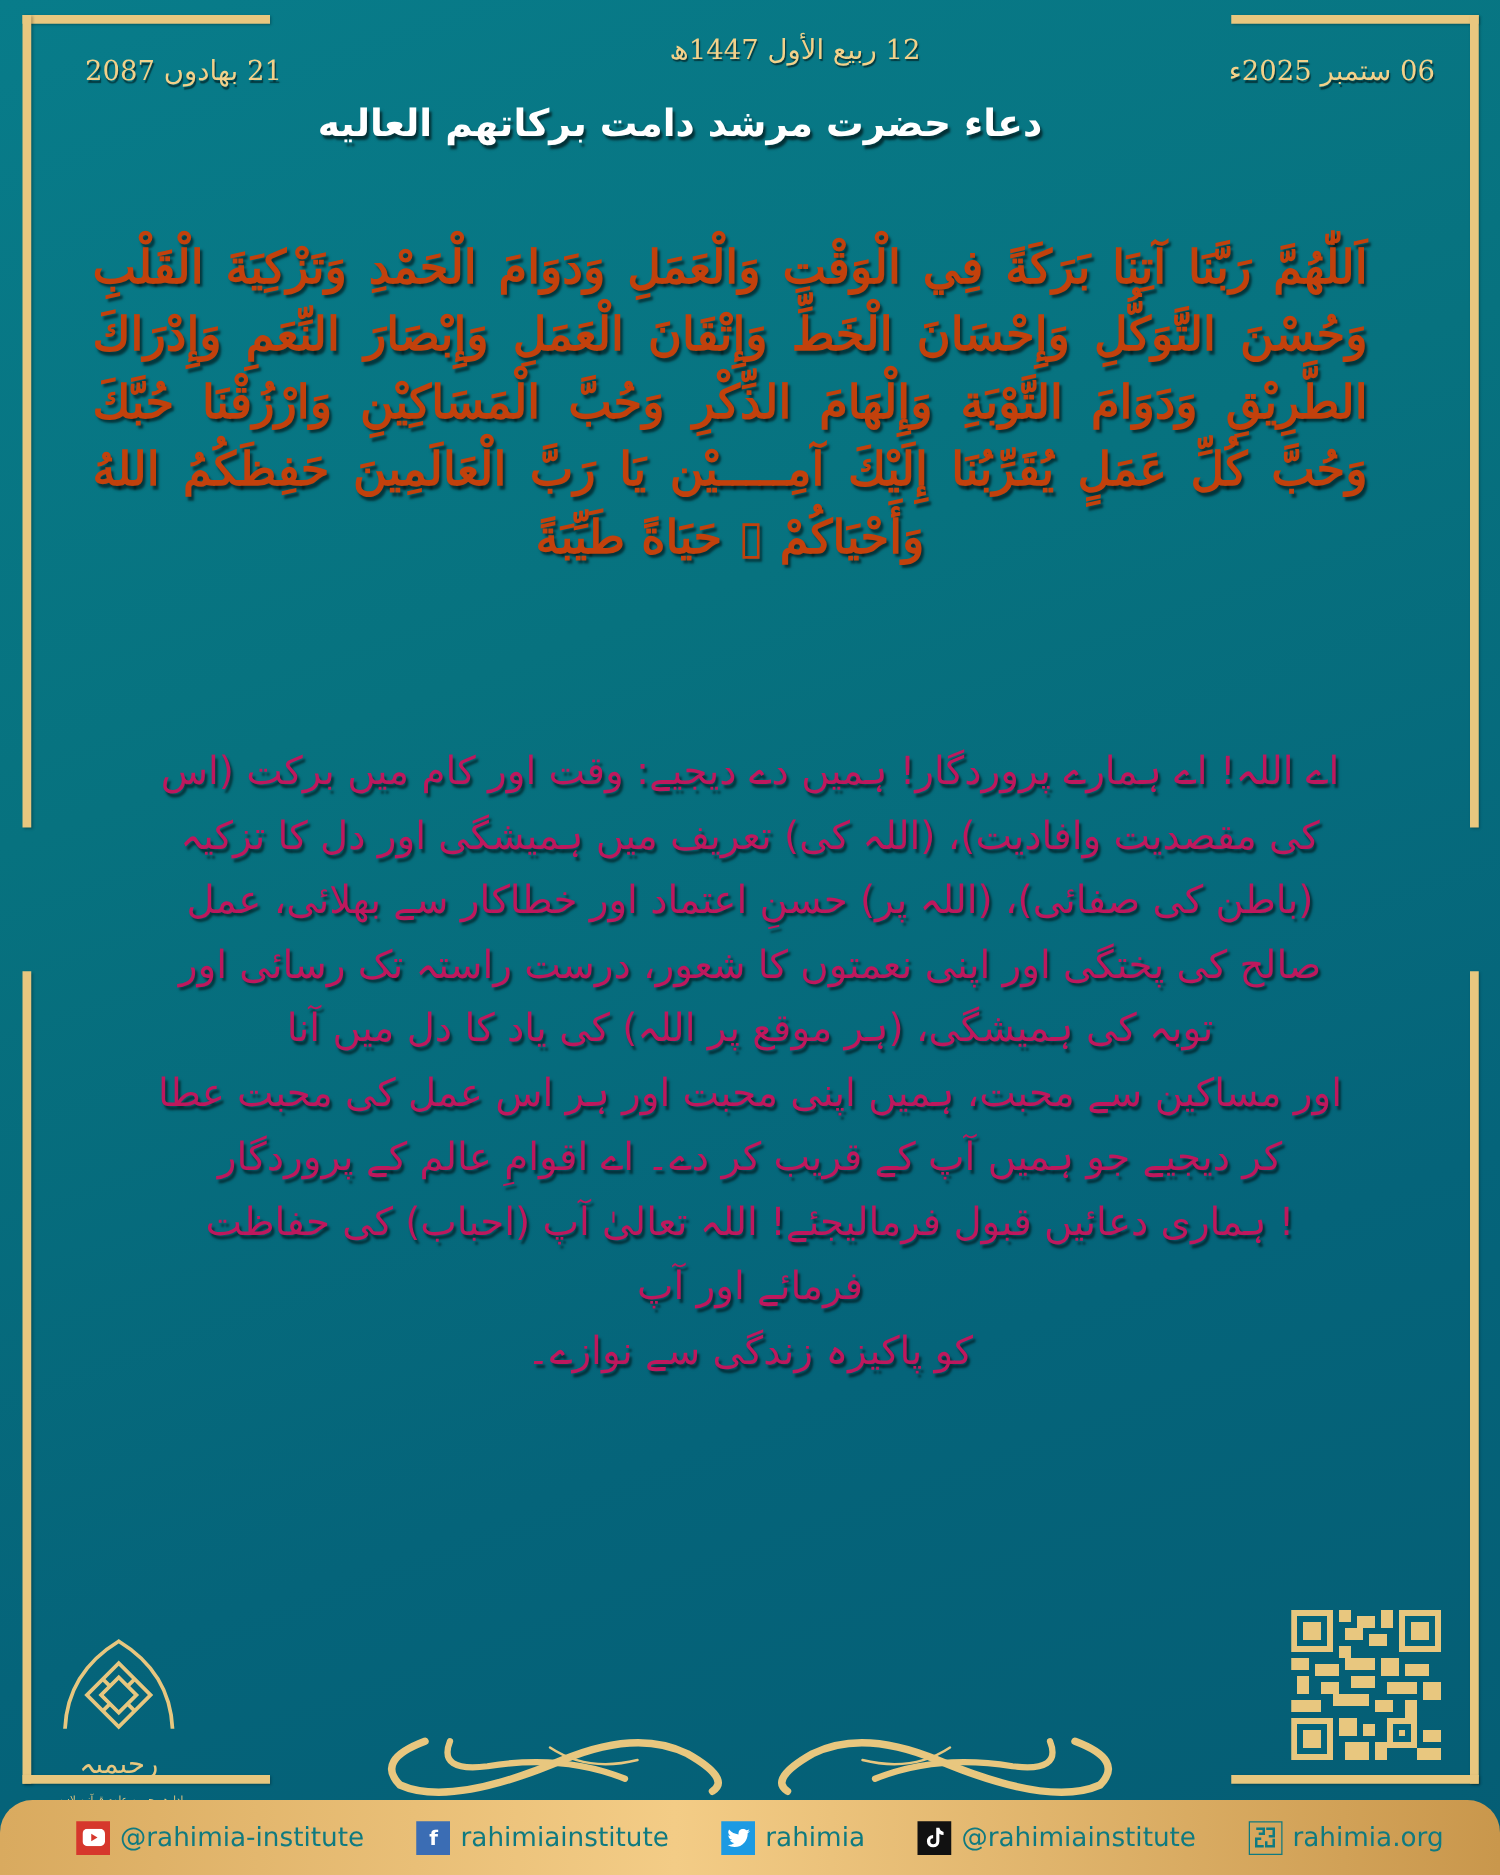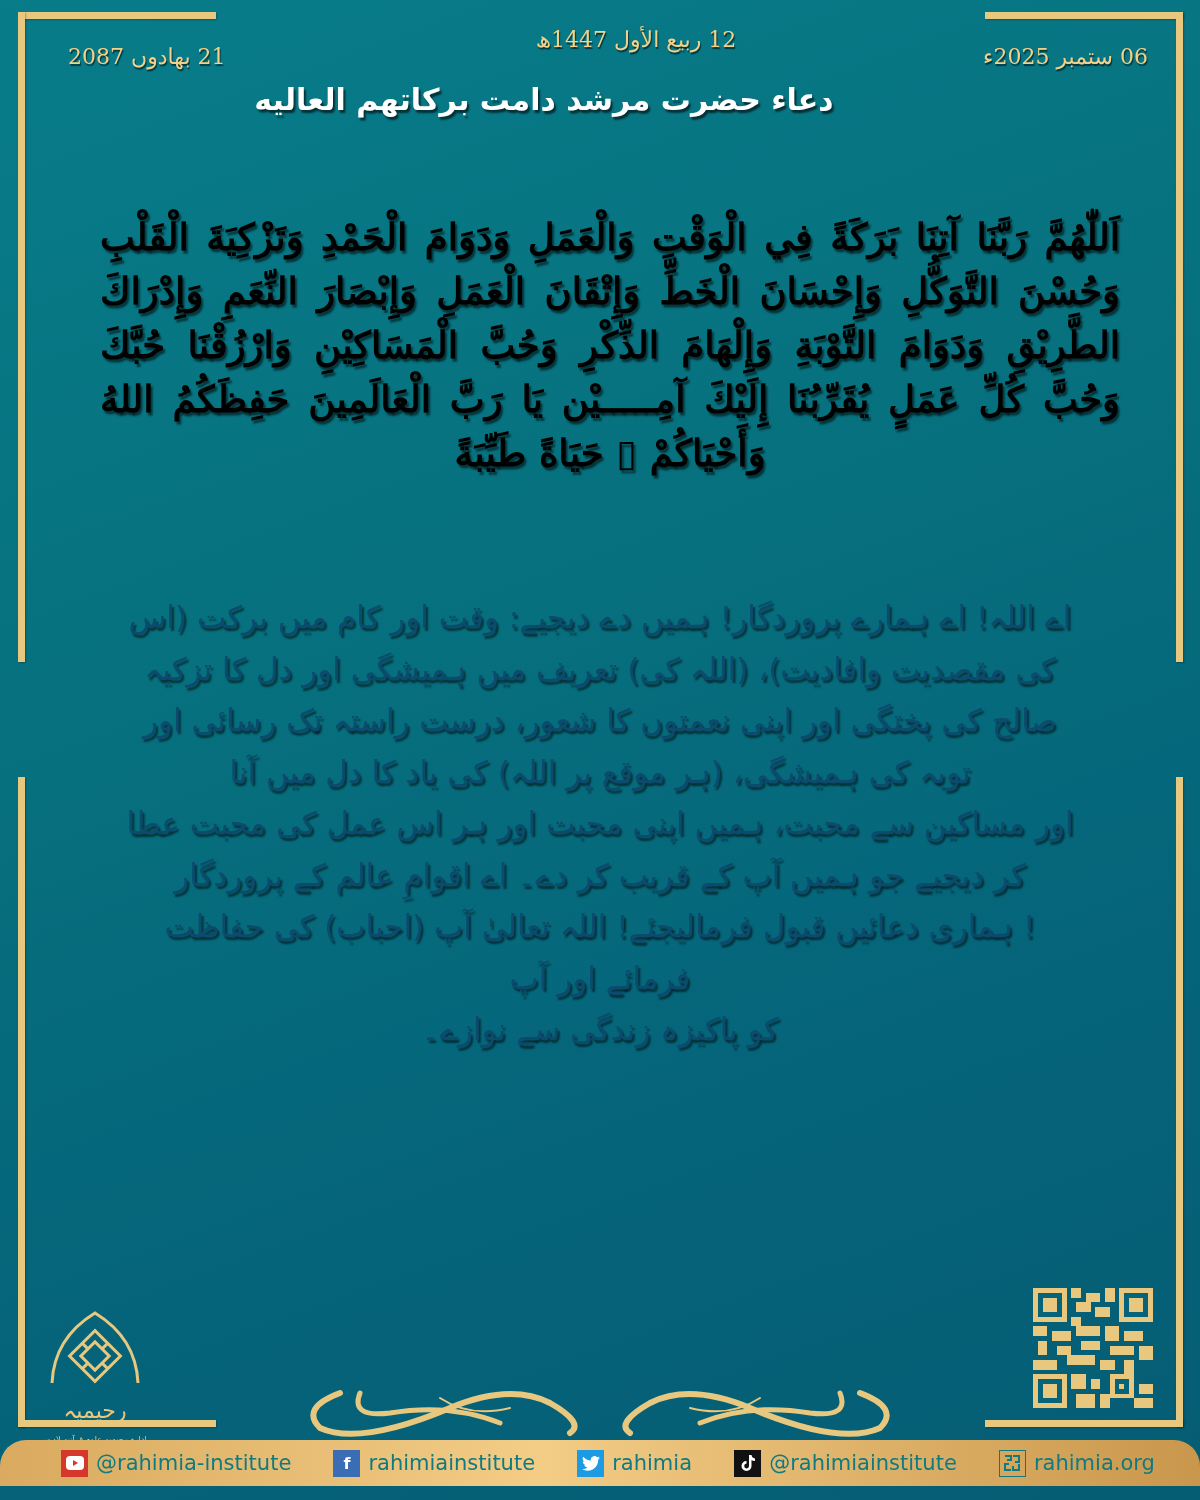--- a/index.html
+++ b/index.html
@@ -12,37 +12,36 @@
   .date {
     position: absolute; font-family: "DejaVu Serif", serif; color: #f2d18a;
     font-size: 22px; text-shadow: 1px 2px 1px rgba(0,0,0,0.55); direction: rtl; white-space: nowrap;
   }
   .title {
     position: absolute; top: 82px; left: 0; width: 1088px; text-align: center; direction: rtl;
     color: #ffffff; font-size: 30px; font-weight: bold; font-family: "DejaVu Sans", sans-serif;
     text-shadow: 2px 3px 2px rgba(0,0,0,0.6);
   }
   .arabic {
-    position: absolute; top: 186px; left: 100px; width: 1020px; direction: rtl; text-align: justify;
-    text-align-last: center; color: #000000; font-family: "DejaVu Serif", serif;
+    position: absolute; top: 186px; left: 74px; width: 1020px; direction: rtl; text-align: justify;
+    text-align-last: center; color: #c2410c; font-family: "DejaVu Serif", serif;
     font-size: 37px; font-weight: bold; line-height: 54px;
     text-shadow: 2px 3px 2px rgba(0,0,0,0.55);
-    margin-top: 24px;
   }
   .urdu {
     position: absolute; top: 592px; left: 120px; width: 960px; direction: rtl; text-align: center;
-    color: #0c4a6e; font-family: "DejaVu Sans", sans-serif; font-size: 31px; line-height: 51.5px;
+    color: #be185d; font-family: "DejaVu Sans", sans-serif; font-size: 31px; line-height: 51.5px;
     text-shadow: 2px 3px 2px rgba(0,0,0,0.55);
   }
   .urdu .ln { display: block; }
   .logo { position: absolute; left: 40px; top: 1308px; width: 110px; height: 150px; }
   .ornament { position: absolute; left: 300px; top: 1368px; width: 600px; height: 70px; }
   .qr { position: absolute; left: 1033px; top: 1288px; width: 120px; height: 120px; }
   .footer {
-    position: absolute; left: 0; top: 1440px; width: 1200px; height: 46px;
+    position: absolute; left: 0; top: 1440px; width: 1200px; height: 60px;
     background: linear-gradient(90deg, #d9aa5f 0%, #f3cc86 45%, #c9974c 100%);
     border-radius: 26px 26px 0 0;
     display: flex; align-items: center; justify-content: space-around; padding: 0 24px 0 40px; box-sizing: border-box;
   }
   .social { display: flex; align-items: center; gap: 8px; }
   .social .txt { color: #0f7a80; font-family: "DejaVu Sans", sans-serif; font-size: 21px; }
   .sicon { width: 27px; height: 27px; display: inline-flex; align-items: center; justify-content: center; color: #fff; font-weight: bold; font-size: 16px; }
 </style>
 </head>
 <body>
@@ -60,20 +59,21 @@
 <div class="date" style="left:0;width:1200px;text-align:center;top:27px;padding-left:36px;">12 ربیع الأول 1447ھ</div>
 <div class="date" style="right:52px;top:44px;">06 ستمبر 2025ء</div>
 
 <div class="title">دعاء حضرت مرشد دامت برکاتھم العالیه</div>
 
 <div class="arabic">اَللّٰهُمَّ رَبَّنَا آتِنَا بَرَكَةً فِي الْوَقْتِ وَالْعَمَلِ وَدَوَامَ الْحَمْدِ وَتَزْكِيَةَ الْقَلْبِ وَحُسْنَ التَّوَكُّلِ وَإِحْسَانَ الْخَطِّ وَإِتْقَانَ الْعَمَلِ وَإِبْصَارَ النِّعَمِ وَإِدْرَاكَ الطَّرِيْقِ وَدَوَامَ التَّوْبَةِ وَإِلْهَامَ الذِّكْرِ وَحُبَّ الْمَسَاكِيْنِ وَارْزُقْنَا حُبَّكَ وَحُبَّ كُلِّ عَمَلٍ يُقَرِّبُنَا إِلَيْكَ آمِـــــيْن يَا رَبَّ الْعَالَمِينَ حَفِظَكُمُ اللهُ وَأَحْيَاكُمْ ▯ حَيَاةً طَيِّبَةً</div>
 
 <div class="urdu">
   <span class="ln">اے اللہ! اے ہمارے پروردگار! ہمیں دے دیجیے: وقت اور کام میں برکت (اس</span>
   <span class="ln">کی مقصدیت وافادیت)، (اللہ کی) تعریف میں ہمیشگی اور دل کا تزکیہ</span>
+  <span class="ln">(باطن کی صفائی)، (اللہ پر) حسنِ اعتماد اور خطاکار سے بھلائی، عمل</span>
   <span class="ln">صالح کی پختگی اور اپنی نعمتوں کا شعور، درست راستہ تک رسائی اور</span>
   <span class="ln">توبہ کی ہمیشگی، (ہر موقع پر اللہ) کی یاد کا دل میں آنا</span>
   <span class="ln">اور مساکین سے محبت، ہمیں اپنی محبت اور ہر اس عمل کی محبت عطا</span>
   <span class="ln">کر دیجیے جو ہمیں آپ کے قریب کر دے۔ اے اقوامِ عالم کے پروردگار</span>
   <span class="ln">! ہماری دعائیں قبول فرمالیجئے! اللہ تعالیٰ آپ (احباب) کی حفاظت فرمائے اور آپ</span>
   <span class="ln">کو پاکیزہ زندگی سے نوازے۔</span>
 </div>
 
 <div class="logo">
   <svg width="110" height="150" viewBox="0 0 110 150">

